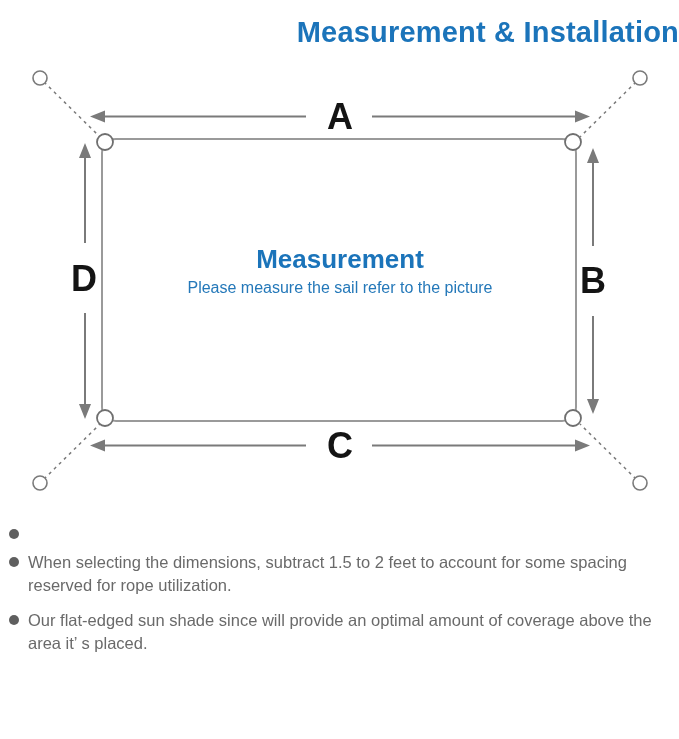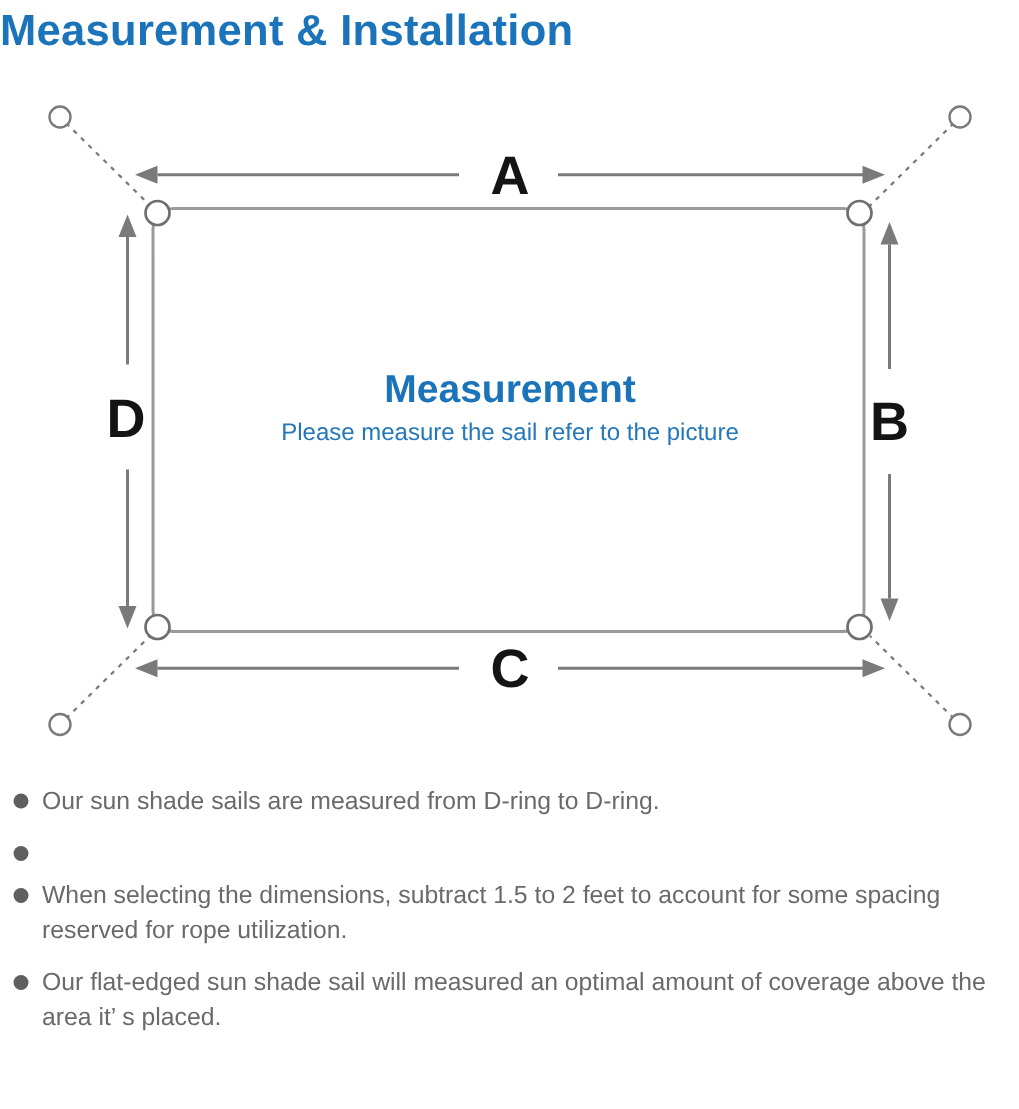--- a/index.html
+++ b/index.html
@@ -8,22 +8,22 @@
     width: 679px;
     height: 739px;
     background: #ffffff;
     overflow: hidden;
     font-family: "Liberation Sans", sans-serif;
   }
   .title {
     position: absolute;
     top: 0; left: 0; right: 0;
     margin: 0;
-    padding-top: 5px;
-    text-align: left;
+    padding-top: 16px;
+    text-align: right;
     font-size: 29px;
     font-weight: bold;
     letter-spacing: 0.2px;
     color: #1b74ba;
   }
   .diagram {
     position: absolute;
     top: 50px;
     left: 0;
     display: block;
@@ -135,28 +135,24 @@
       <text class="side-label" x="593" y="293">B</text>
     </g>
 
     <text class="center-title" x="340" y="268" fill="#1b74ba">Measurement</text>
     <text class="center-subtitle" x="340" y="293" fill="#2478b9">Please measure the sail refer to the picture</text>
   </svg>
 
   <ul class="notes">
     <li class="note">
       <span class="dot"></span>
-      <span class="note-text">Our sun shade sails are measured from D-ring to D-ring.</span>
-    </li>
-    <li class="note">
-      <span class="dot"></span>
     </li>
     <li class="note">
       <span class="dot"></span>
       <span class="note-text">When selecting the dimensions, subtract 1.5 to 2 feet to account for some spacing reserved for rope utilization.</span>
     </li>
     <li class="note">
       <span class="dot"></span>
-      <span class="note-text">Our flat-edged sun shade sail will measured an optimal amount of coverage above the area it’ s placed.</span>
+      <span class="note-text">Our flat-edged sun shade since will provide an optimal amount of coverage above the area it’ s placed.</span>
     </li>
   </ul>
 
 </div>
 
 </body></html>

